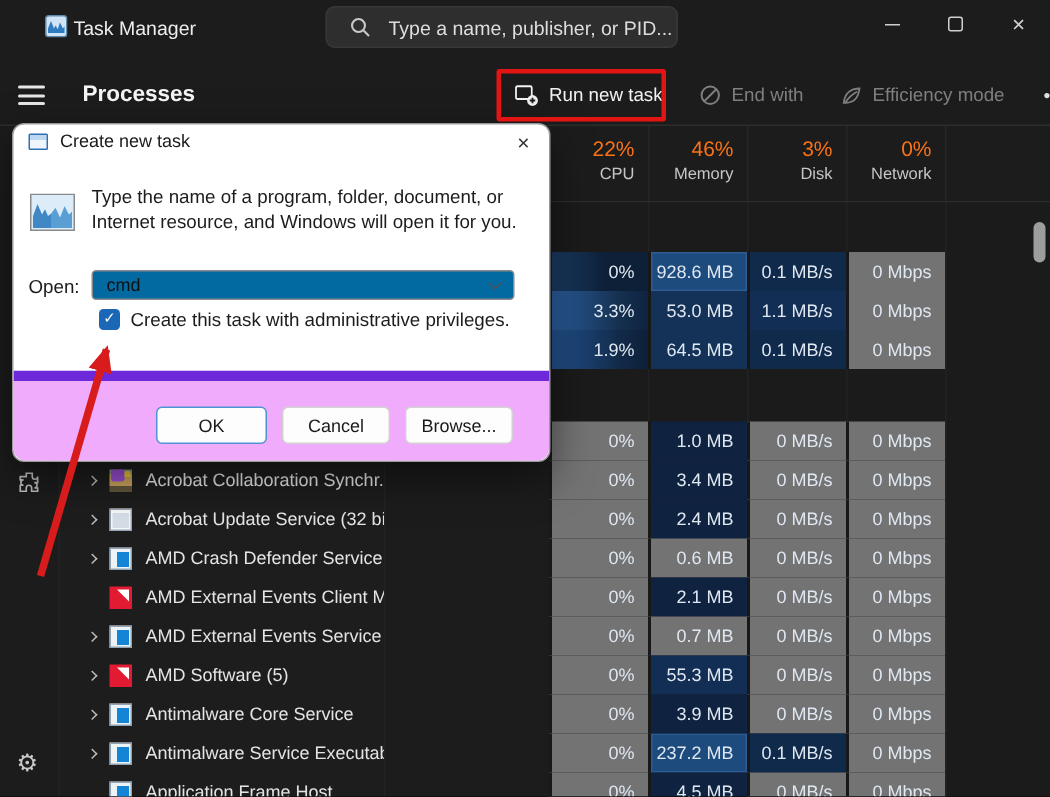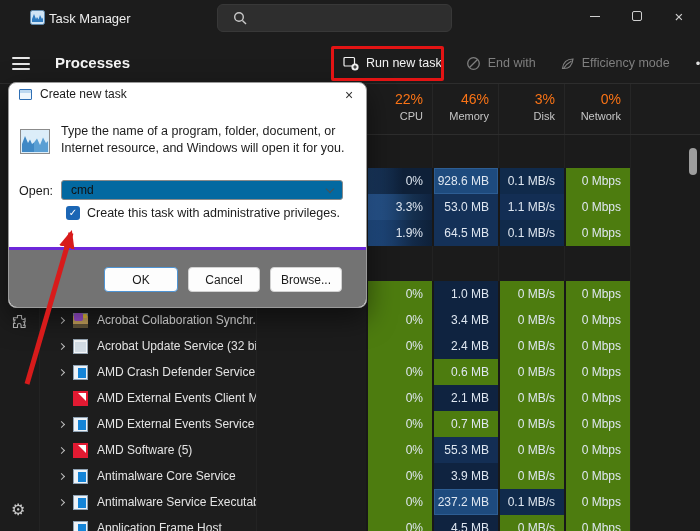--- a/index.html
+++ b/index.html
@@ -56,21 +56,21 @@
   .picon.window-light { background:#f4f6f8; box-shadow:inset 0 0 0 1px #97a5b2; }
   .picon.window-light::after { content:""; position:absolute; left:2px; top:3px; right:2px; bottom:2px; background:#d4dde5; }
   .picon.amd { background:#e21a32; }
   .picon.amd::before { content:""; position:absolute; right:2px; top:2px; border-top:8px solid #ffffff; border-left:8px solid transparent; }
   .picon.acrobat-collab { background:linear-gradient(180deg,#8a8f96 0 20%,#c9a45c 20% 72%,#62553a 72%); }
   .picon.acrobat-collab::before { content:""; position:absolute; left:1px; top:0; width:9px; height:8px; background:#9c4fd4; border-radius:2px; }
   .picon.acrobat-collab::after { content:""; position:absolute; right:1px; top:1px; width:4px; height:4px; background:#e8c33a; border-radius:1px; }
   .pname { font-size:12px; color:#e4e4e4; white-space:nowrap; }
 
   
-  .heat-zero { background:#4d7c0f; }
+  .heat-zero { background:#737373; }
   .heat-low  { background:#102a4b; }
   .heat-med  { background:#0f2340; }
   .heat-med2 { background:#143158; }
   .heat-high { background:#132e54; }
   .heat-hot  { background:#1e4b7e; box-shadow:inset 0 0 0 1px #2d5d93; }
   .heat-cpu-lo  { background:linear-gradient(90deg,#1b3c66 0%,#0e2038 55%); }
   .heat-cpu-hi  { background:linear-gradient(90deg,#2c5fa0 0%,#15304f 70%,#0f2340 100%); }
   .heat-cpu-hi2 { background:linear-gradient(90deg,#235390 0%,#122a49 70%,#0e2038 100%); }
 
   
@@ -90,21 +90,21 @@
   .dlg-close { position:absolute; right:9px; top:4px; width:16px; height:16px; display:flex; align-items:center; justify-content:center; font-size:14px; color:#333; }
   .dlg-appicon { position:absolute; left:11px; top:46px; }
   .dlg-msg { position:absolute; left:52px; top:40px; width:300px; font-size:12.5px; line-height:17px; color:#1c1c1c; }
   .dlg-open-label { position:absolute; left:10px; top:101px; font-size:12.5px; }
   .dlg-combo { position:absolute; left:52px; top:97px; width:282px; height:20px; border:1px solid #8a8a8a; border-radius:3px; background:#0369a1; display:flex; align-items:center; }
   .dlg-combo .val { margin-left:9px; font-size:12px; color:#111; }
   .dlg-combo .cchev { position:absolute; right:9px; top:5px; width:6px; height:6px; border-right:1.3px solid #505050; border-bottom:1.3px solid #505050; transform:rotate(45deg); }
   .dlg-check-row { position:absolute; left:57px; top:123px; display:flex; align-items:center; }
   .dlg-checkbox { width:14px; height:14px; background:#1b66b5; border-radius:3px; display:flex; align-items:center; justify-content:center; color:#fff; font-size:10px; line-height:1; }
   .dlg-check-label { margin-left:7px; font-size:12.5px; color:#1c1c1c; }
-  .dlg-footer { position:absolute; left:0; bottom:0; width:100%; height:60px; background:#737373; border-top:3px solid #6d28d9; border-radius:0 0 8px 8px; }
+  .dlg-footer { position:absolute; left:0; bottom:0; width:100%; height:60px; background:#f0abfc; border-top:7px solid #6d28d9; border-radius:0 0 8px 8px; }
   .dlg-btn { position:absolute; top:17px; height:25px; background:#fdfdfd; border:1px solid #d2d2d2; border-radius:4px; font-size:12px; color:#1a1a1a; display:flex; align-items:center; justify-content:center; }
   .dlg-btn.ok { left:95px; width:74px; border:1.5px solid #4e94d4; }
   .dlg-btn.cancel { left:179px; width:72px; }
   .dlg-btn.browse { left:261px; width:72px; }
 
   
   .arrow-overlay { position:absolute; left:0; top:0; z-index:200; pointer-events:none; }
 </style>
 </head>
 <body>
@@ -117,20 +117,21 @@
       <path d="M2 12 L2 9 L4 4 L6 9 L7 7 L8.5 9.5 L10 5 L12 9 L13 7.5 L13 12 Z" fill="#2f7bc0"></path>
     </svg>
     <div class="app-title">Task Manager</div>
     <div class="searchbox">
       <span class="mag">
         <svg width="14" height="14" viewBox="0 0 14 14" fill="none" stroke="#c9c9c9" stroke-width="1.4">
           <circle cx="6" cy="6" r="4.3"></circle>
             <line x1="9.4" y1="9.4" x2="13" y2="13"></line>
         </svg>
       </span>
+      <span class="ph">Type a name, publisher, or PID...</span>
     </div>
     <div class="wincontrols">
       <div class="wbtn">
           <div class="min-glyph"></div>
         </div>
       <div class="wbtn">
           <div class="max-glyph"></div>
         </div>
       <div class="wbtn">
           <span class="close-glyph">×</span>

